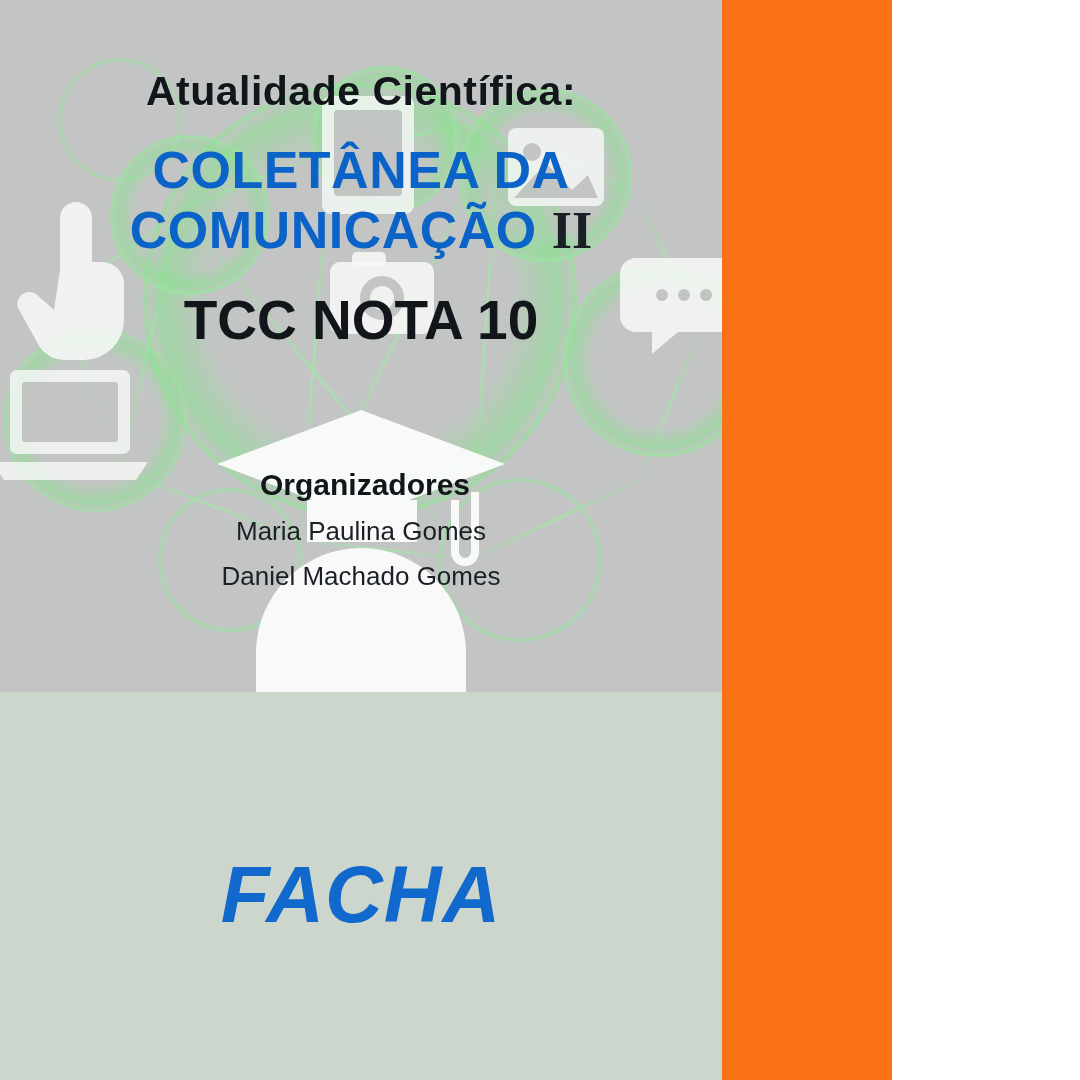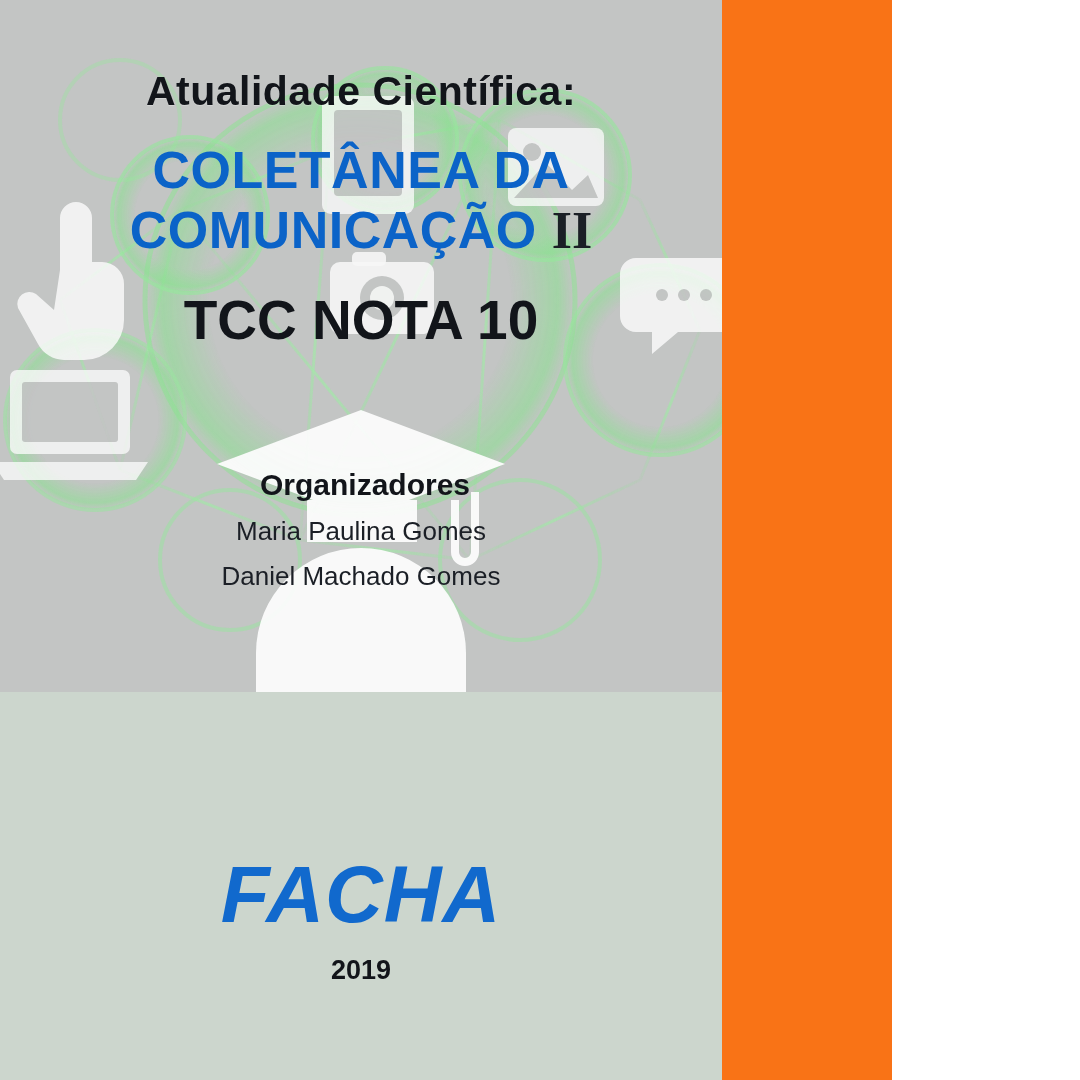--- a/index.html
+++ b/index.html
@@ -260,16 +260,15 @@
 
         <div class="org-label">Organizadores</div>
         <div class="org-name">Maria Paulina Gomes</div>
         <div class="org-name">Daniel Machado Gomes</div>
       </div>
     </div>
 
     <div class="lower"></div>
 
     <div class="publisher">FACHA</div>
-    <div class="year">2019</div>
 
   </div>
 </div>
 
 </body></html>

